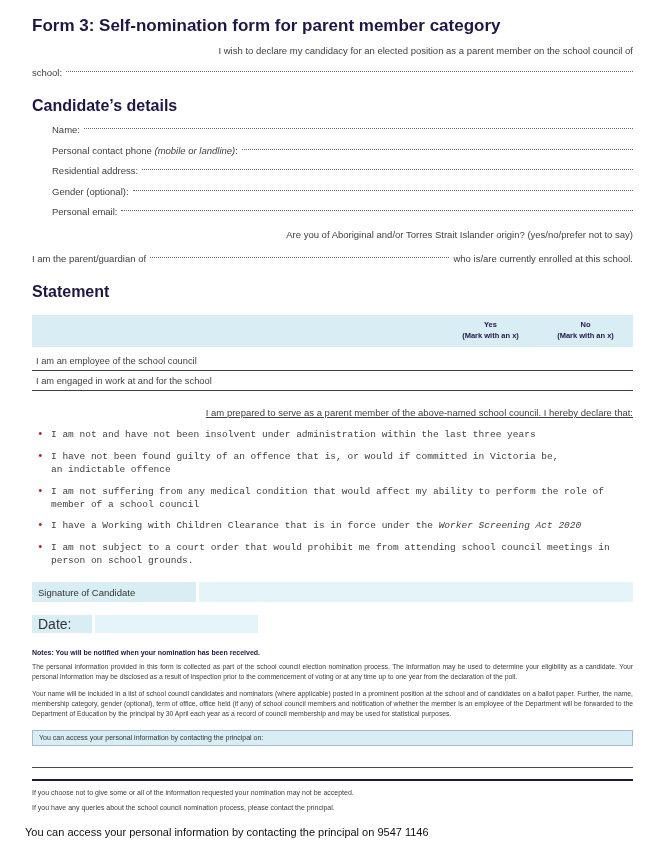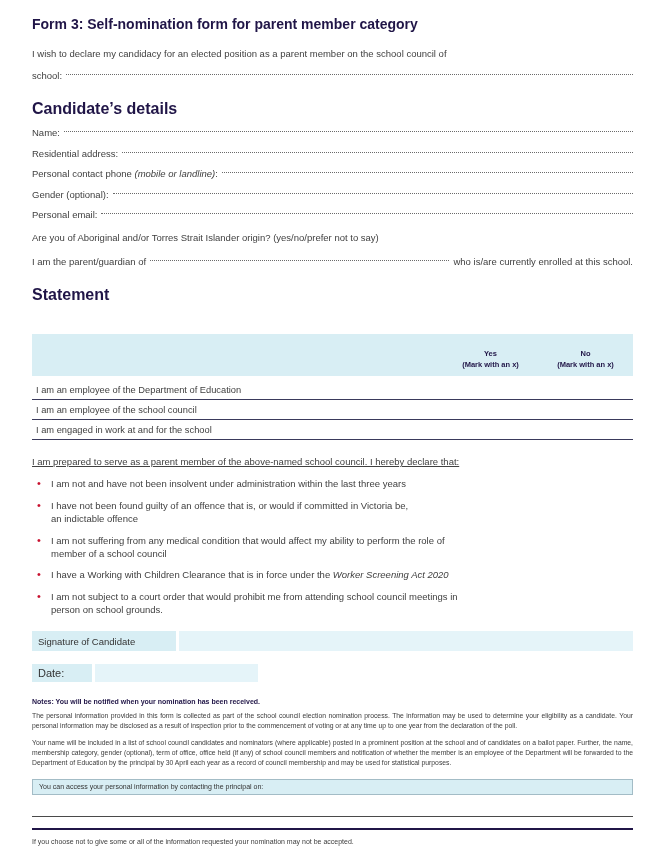--- a/index.html
+++ b/index.html
@@ -11,49 +11,49 @@
     --rule:#3a3a5c;
   }
   *{box-sizing:border-box;}
   html,body{margin:0;padding:0;}
   body{
     width:663px;height:850px;overflow:hidden;background:#fff;
     font-family:"Liberation Sans","DejaVu Sans",sans-serif;
     color:var(--body-text);
   }
   .form{padding:16px 30px 0 32px;}
-  .title{font-size:14px;font-weight:bold;color:var(--heading);margin:0 0 15px;}
-  .body-text{font-size:9.5px;line-height:1.45;margin:0;}
+  .title{font-size:17px;font-weight:bold;color:var(--heading);margin:0 0 8px;}
+  .body-text{font-size:9.5px;line-height:1.45;margin:0;text-align:right;}
   .flex-line{display:flex;align-items:center;font-size:9.5px;}
   .leader{flex:1;border-bottom:1px dotted #6b6b6b;margin:0 0 2px 4px;min-width:30px;}
   .leader.mid{margin-right:4px;}
   .school-line{margin-top:9px;}
   .section-heading{font-size:16px;font-weight:bold;color:var(--heading);margin:19px 0 0;}
-  .field-line{margin-top:9.5px;}
+  .field-line{margin-top:9.5px;margin-left:20px;}
   .q-line{margin-top:11px;}
   
-  .stmt-header{display:flex;background:var(--light-blue);margin-top:30px;padding:15px 0 6px;}
+  .stmt-header{display:flex;background:var(--light-blue);margin-top:14px;padding:5px 0 6px;}
   .stmt-fill{flex:1;}
   .stmt-col{width:95px;text-align:center;font-size:7.5px;font-weight:bold;color:var(--heading);line-height:1.4;}
   .stmt-body{margin-top:4px;}
   .stmt-row{display:flex;align-items:center;height:20px;border-bottom:1px solid var(--rule);}
   .stmt-label{flex:1;font-size:9.3px;padding-left:4px;}
   .stmt-cell{width:95px;align-self:stretch;}
   
   .decl-intro{margin-top:15px;text-decoration:underline;}
   .bullets{list-style:none;margin:4px 0 0;padding:0;}
-  .bullets li{position:relative;padding-left:19px;margin-top:8.5px;font-size:9.5px;line-height:1.38;}
+  .bullets li{position:relative;padding-left:19px;margin-top:8.5px;font-size:9.5px;line-height:1.38;font-family:Liberation Mono, monospace;}
   .bullets li::before{content:"\2022";position:absolute;left:5px;top:-1px;color:var(--bullet);font-size:11px;}
   
   .sig-row{display:flex;margin-top:15px;height:20px;}
-  .sig-label{width:144px;background:var(--light-blue);display:flex;align-items:center;padding-left:6px;font-size:9.5px;color:#333;}
+  .sig-label{width:164px;background:var(--light-blue);display:flex;align-items:center;padding-left:6px;font-size:9.5px;color:#333;}
   .bar-gap{width:3px;background:#fff;}
   .sig-field{flex:1;background:var(--light-blue-2);}
   .date-row{display:flex;margin-top:13px;height:18px;width:226px;}
-  .date-label{width:60px;background:var(--light-blue);display:flex;align-items:center;padding-left:6px;font-size:11px;color:#333;}
+  .date-label{width:60px;background:var(--light-blue);display:flex;align-items:center;padding-left:6px;font-size:14px;color:#333;}
   .date-field{width:163px;background:var(--light-blue-2);}
   
   .notes-heading{margin-top:16px;font-size:7px;font-weight:bold;color:var(--heading);}
   .notes-para{font-size:6.8px;line-height:1.5;color:#3c3c3c;margin:6px 0 0;text-align:justify;}
   .access-bar{margin-top:11px;background:var(--light-blue);border:1px solid #a3bcc6;padding:3px 6px 4px;font-size:7px;color:#333;}
   .write-line{margin-top:21px;border-bottom:1px solid #4a4a4a;height:0;}
   .divider-line{margin-top:11px;border-bottom:2px solid var(--heading);height:0;}
   .footer-note{font-size:7px;margin:8px 0 0;color:#3c3c3c;}
   .annotation{font-size:11px;color:#101010;padding:15px 0 0 25px;}
   i.inline-italic{font-style:italic;}
@@ -71,25 +71,25 @@
     <span class="leader"></span>
   </div>
 
   <h2 class="section-heading">Candidate’s details</h2>
 
   <div class="flex-line field-line">
     <span>Name:</span>
     <span class="leader"></span>
   </div>
   <div class="flex-line field-line">
-    <span>Residential address:</span>
+    <span><span>Personal contact phone </span><i class="inline-italic">(mobile or landline)</i><span>:</span></span>
     <span class="leader"></span>
   </div>
   <div class="flex-line field-line">
-    <span><span>Personal contact phone </span><i class="inline-italic">(mobile or landline)</i><span>:</span></span>
+    <span>Residential address:</span>
     <span class="leader"></span>
   </div>
   <div class="flex-line field-line">
     <span>Gender (optional):</span>
     <span class="leader"></span>
   </div>
   <div class="flex-line field-line">
     <span>Personal email:</span>
     <span class="leader"></span>
   </div>
@@ -109,25 +109,20 @@
     <div class="stmt-col">
       <div>Yes</div>
       <div>(Mark with an x)</div>
     </div>
     <div class="stmt-col">
       <div>No</div>
       <div>(Mark with an x)</div>
     </div>
   </div>
   <div class="stmt-body">
-    <div class="stmt-row">
-      <div class="stmt-label">I am an employee of the Department of Education</div>
-      <div class="stmt-cell"></div>
-      <div class="stmt-cell"></div>
-    </div>
     <div class="stmt-row">
       <div class="stmt-label">I am an employee of the school council</div>
       <div class="stmt-cell"></div>
       <div class="stmt-cell"></div>
     </div>
     <div class="stmt-row">
       <div class="stmt-label">I am engaged in work at and for the school</div>
       <div class="stmt-cell"></div>
       <div class="stmt-cell"></div>
     </div>

